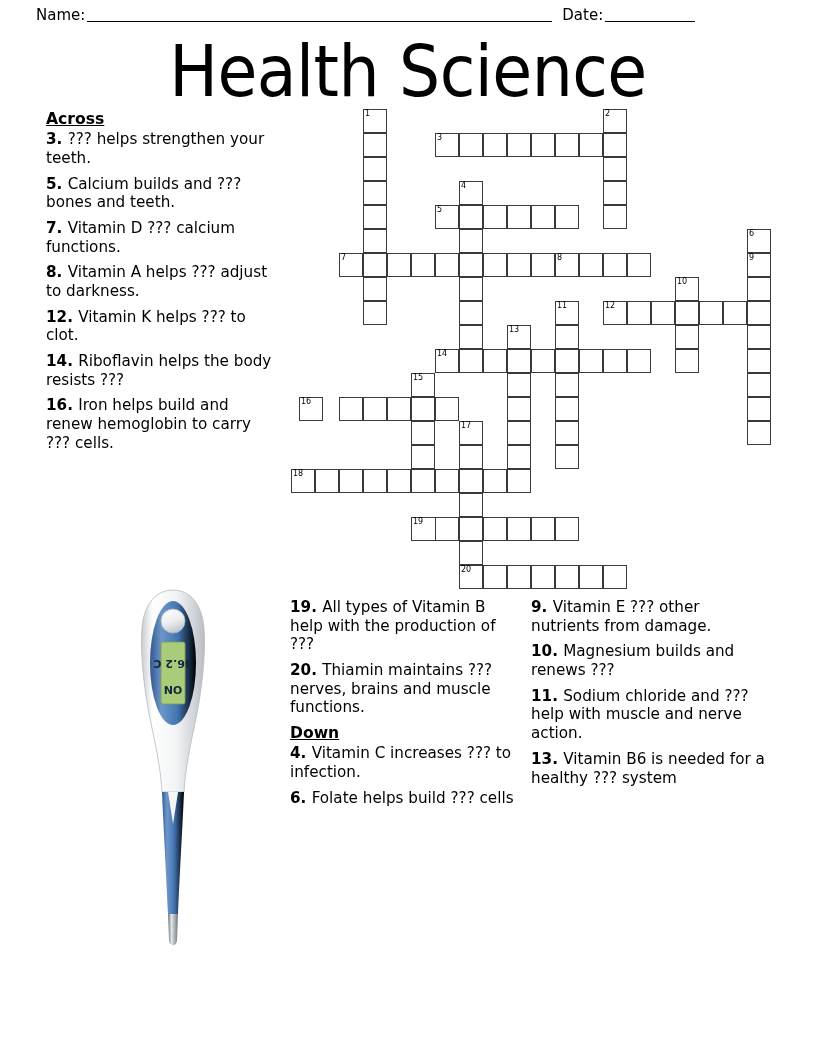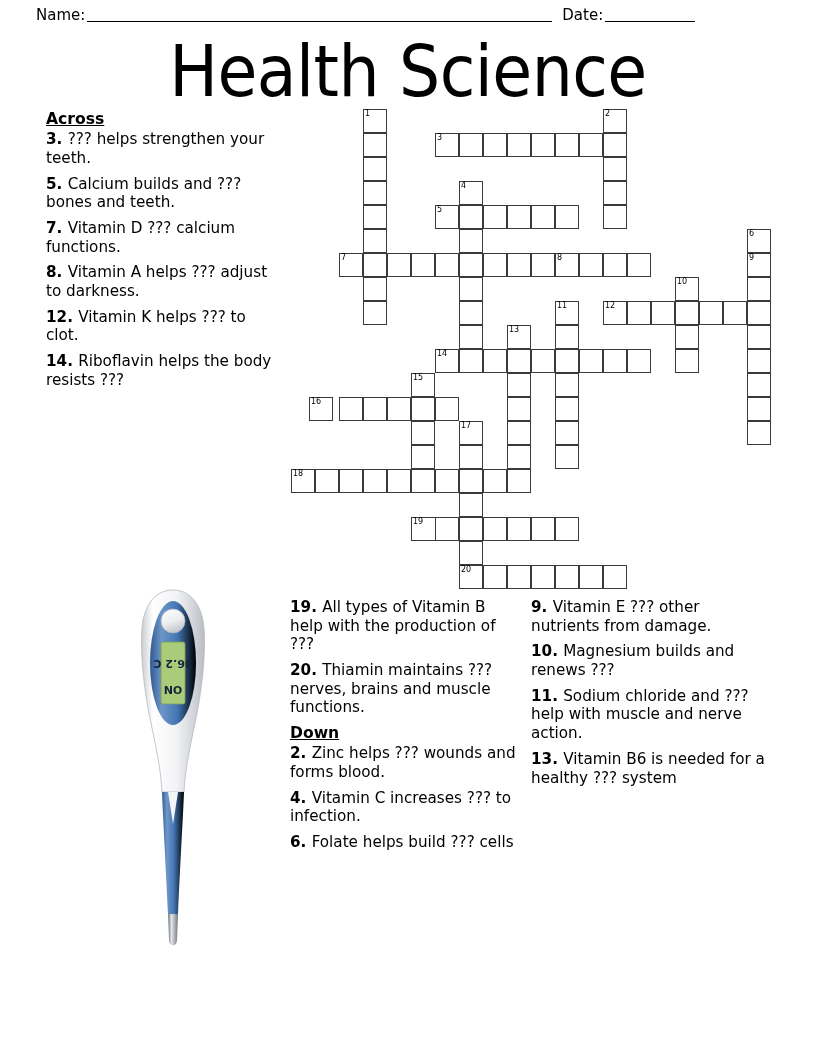--- a/index.html
+++ b/index.html
@@ -231,21 +231,21 @@
     <div class="cell" style="left: 579px; top: 349px;"></div>
     <div class="cell" style="left: 603px; top: 349px;"></div>
     <div class="cell" style="left: 627px; top: 349px;"></div>
     <div class="cell" style="left: 411px; top: 373px;">
       <span class="cnum">15</span>
     </div>
     <div class="cell" style="left: 411px; top: 397px;"></div>
     <div class="cell" style="left: 411px; top: 421px;"></div>
     <div class="cell" style="left: 411px; top: 445px;"></div>
     <div class="cell" style="left: 411px; top: 469px;"></div>
-    <div class="cell" style="left: 309px; top: 397px;">
+    <div class="cell" style="left: 299px; top: 397px;">
       <span class="cnum">16</span>
     </div>
     <div class="cell" style="left: 339px; top: 397px;"></div>
     <div class="cell" style="left: 363px; top: 397px;"></div>
     <div class="cell" style="left: 387px; top: 397px;"></div>
     <div class="cell" style="left: 435px; top: 397px;"></div>
     <div class="cell" style="left: 459px; top: 421px;">
       <span class="cnum">17</span>
     </div>
     <div class="cell" style="left: 459px; top: 445px;"></div>
@@ -283,31 +283,31 @@
 
 <div class="clue-col" id="clues-across">
   <div class="clue-heading">Across</div>
   <div id="across-list-a">
       <div class="clue"><span class="clue-num">3. </span><span>??? helps strengthen your teeth.</span></div>
       <div class="clue"><span class="clue-num">5. </span><span>Calcium builds and ??? bones and teeth.</span></div>
       <div class="clue"><span class="clue-num">7. </span><span>Vitamin D ??? calcium functions.</span></div>
       <div class="clue"><span class="clue-num">8. </span><span>Vitamin A helps ??? adjust to darkness.</span></div>
       <div class="clue"><span class="clue-num">12. </span><span>Vitamin K helps ??? to clot.</span></div>
       <div class="clue"><span class="clue-num">14. </span><span>Riboflavin helps the body resists ???</span></div>
+      <div class="clue"><span class="clue-num">16. </span><span>Iron helps build and renew hemoglobin to carry ??? cells.</span></div>
     </div>
 </div>
 
 <div class="clue-col" id="clues-mid">
   <div id="across-list-b">
       <div class="clue"><span class="clue-num">19. </span><span>All types of Vitamin B help with the production of ???</span></div>
       <div class="clue"><span class="clue-num">20. </span><span>Thiamin maintains ??? nerves, brains and muscle functions.</span></div>
     </div>
   <div class="clue-heading">Down</div>
   <div id="down-list-a">
-      <div class="clue"><span class="clue-num">2. </span><span>Zinc helps ??? wounds and forms blood.</span></div>
       <div class="clue"><span class="clue-num">4. </span><span>Vitamin C increases ??? to infection.</span></div>
       <div class="clue"><span class="clue-num">6. </span><span>Folate helps build ??? cells</span></div>
     </div>
 </div>
 
 <div class="clue-col" id="clues-right">
   <div id="down-list-b">
       <div class="clue"><span class="clue-num">9. </span><span>Vitamin E ??? other nutrients from damage.</span></div>
       <div class="clue"><span class="clue-num">10. </span><span>Magnesium builds and renews ???</span></div>
       <div class="clue"><span class="clue-num">11. </span><span>Sodium chloride and ??? help with muscle and nerve action.</span></div>

